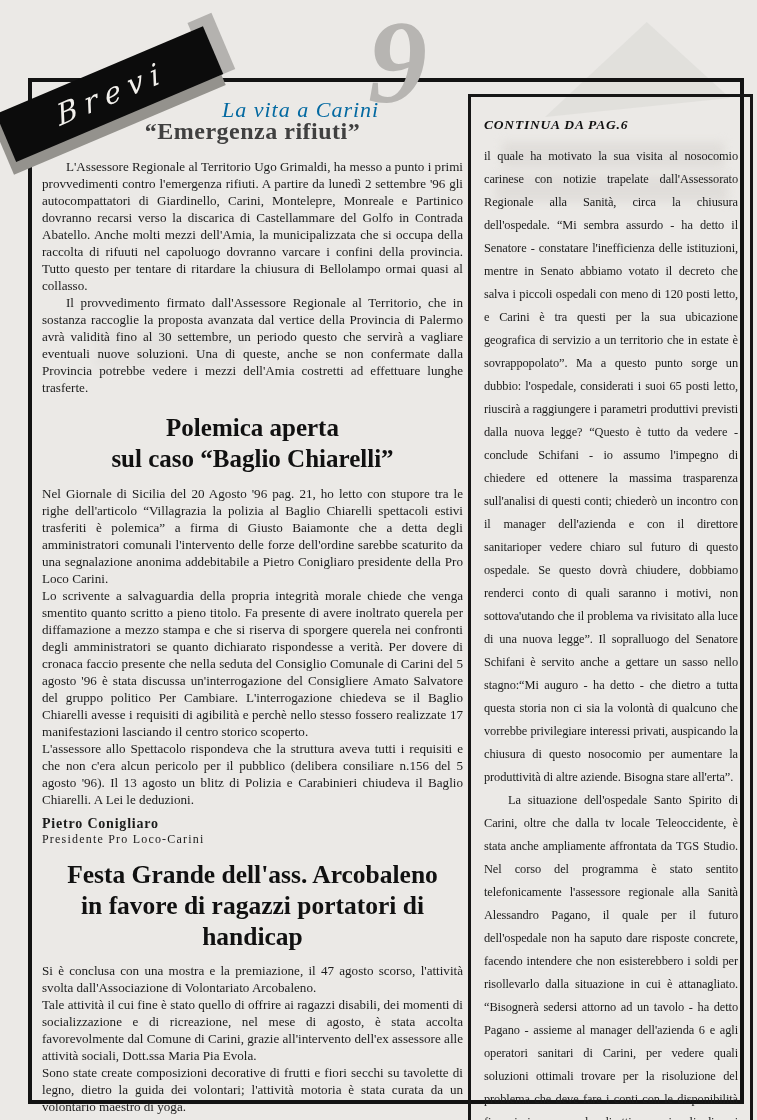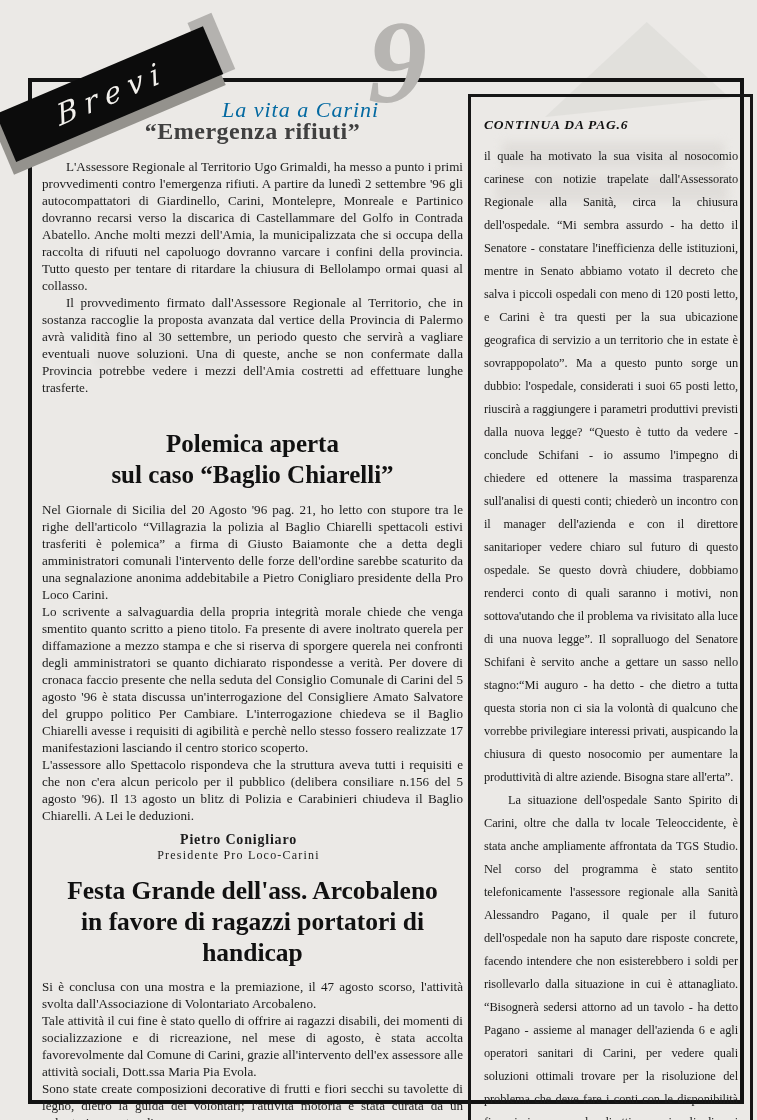--- a/index.html
+++ b/index.html
@@ -37,25 +37,25 @@
   .banner-shadow{position:absolute;left:-7px;top:11px;width:102%;height:100%;background:#94928d;}
   .banner-edge{position:absolute;right:-13px;top:-9px;width:26px;height:118%;background:#b4b2af;}
   .banner-main{position:absolute;left:0;top:0;width:100%;height:100%;background:#0c0c0c;
                display:flex;align-items:center;justify-content:center;}
   .banner-text{color:#f2f0ec;font-style:italic;font-size:29px;letter-spacing:8px;
                font-family:"DejaVu Serif",serif;transform:skewX(-10deg);padding-left:4px;}
 
   
   .left-col{position:absolute;left:42px;top:112px;width:421px;z-index:1;}
   .t1{font-size:24px;margin:6px 0 13px;text-align:center;letter-spacing:.5px;color:#404040;}
-  .headline2{font-size:25px;line-height:31px;margin:32px 0 11px;text-align:center;color:#111;}
+  .headline2{font-size:25px;line-height:31px;margin:16px 0 11px;text-align:center;color:#111;}
   .headline3{font-size:25.5px;line-height:31px;margin:12px 0 10px;text-align:center;color:#111;}
   .body p{font-size:13.1px;line-height:17px;text-align:justify;margin:0;}
   .a1 p{text-indent:24px;}
-  .sig{text-align:center;padding-right:28px;margin:8px 0 0;}
+  .sig{text-align:left;padding-right:28px;margin:8px 0 0;}
   .sig-name{font-weight:bold;font-size:14px;letter-spacing:.8px;}
   .sig-role{font-size:12px;letter-spacing:1.2px;}
 
   
   .right-box{position:absolute;left:468px;top:94px;width:285px;height:1066px;
              border:3px solid #161616;box-sizing:border-box;z-index:1;
              padding:16px 12px 6px 13px;background:transparent;}
   .continua{font-weight:bold;font-style:italic;font-size:13.5px;letter-spacing:.8px;
             margin:4px 0 12px;color:#111;}
   .rc p{font-size:12.4px;line-height:23px;text-align:justify;margin:0;letter-spacing:-.1px;}

